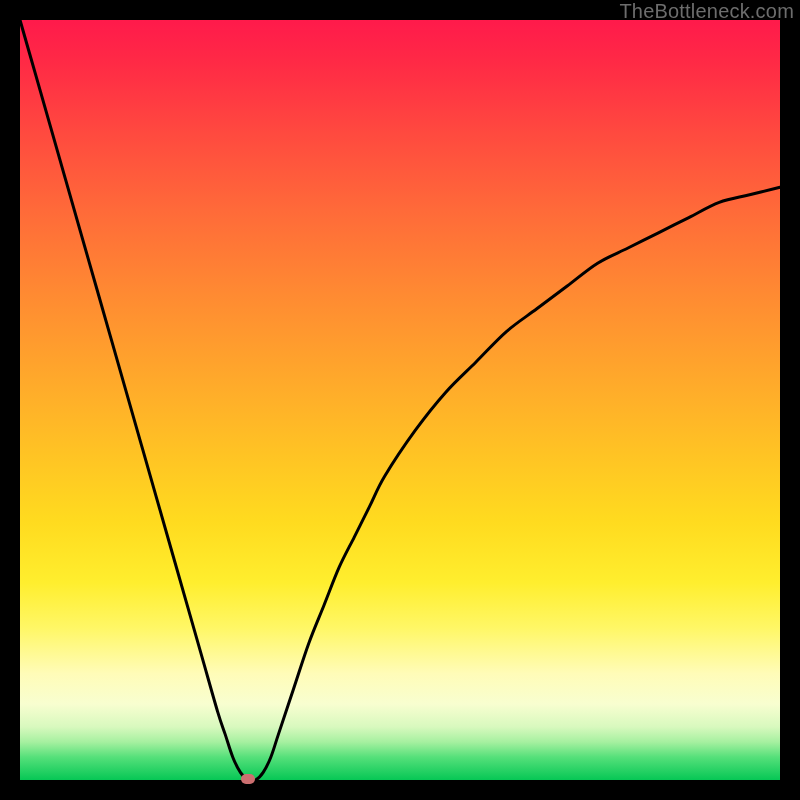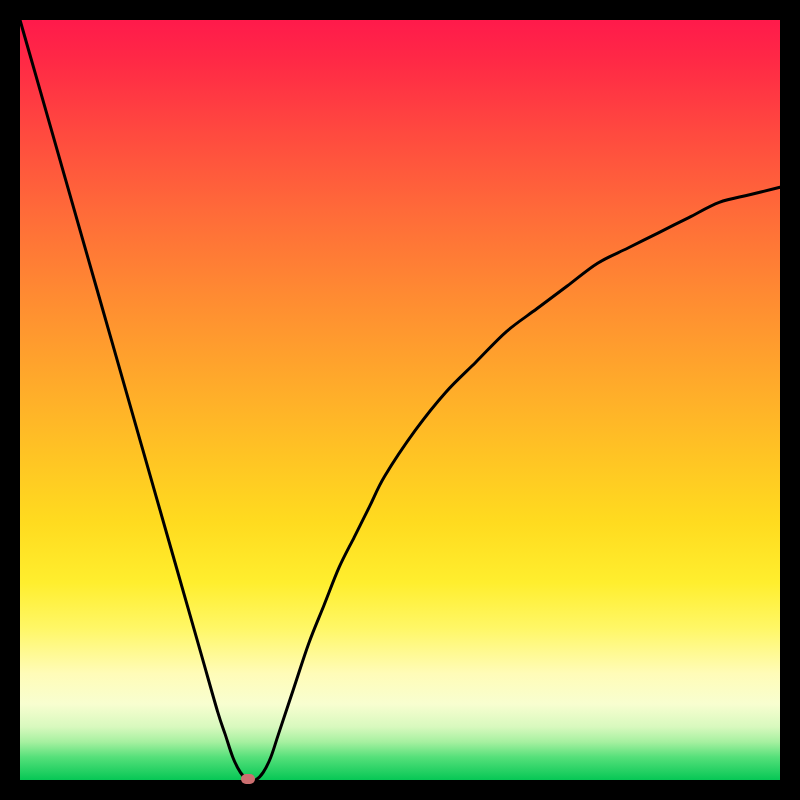--- a/index.html
+++ b/index.html
@@ -66,20 +66,21 @@
     height: 10px;
     border-radius: 5px;
     background: #cc6f70;
   }
 </style>
 </head>
 <body>
 
 <div class="stage">
 
+  <div class="watermark">TheBottleneck.com</div>
 
   <div class="plot">
     <svg id="curve-svg" viewBox="0 0 760 760" preserveAspectRatio="none">
       <path id="curve-path" d="M 0 0 C 2.5333333333333337 8.866666666666655, 10.133333333333333 35.4666666666666, 15.200000000000001 53.19999999999993 C 20.26666666666667 70.93333333333327, 25.333333333333336 88.66666666666663, 30.400000000000002 106.39999999999998 C 35.46666666666667 124.13333333333333, 40.53333333333333 141.86666666666667, 45.6 159.60000000000002 C 50.66666666666667 177.33333333333337, 55.733333333333334 195.06666666666675, 60.800000000000004 212.80000000000007 C 65.86666666666667 230.5333333333334, 70.93333333333334 248.26666666666668, 76 266 C 81.06666666666666 283.73333333333335, 86.13333333333334 301.4666666666667, 91.2 319.20000000000005 C 96.26666666666667 336.9333333333334, 101.33333333333334 354.66666666666663, 106.4 372.4 C 111.46666666666667 390.1333333333333, 116.53333333333335 407.8666666666667, 121.60000000000001 425.6 C 126.66666666666667 443.33333333333337, 131.73333333333332 461.06666666666666, 136.79999999999998 478.8 C 141.86666666666665 496.53333333333336, 146.93333333333334 514.2666666666667, 152 532 C 157.06666666666666 549.7333333333333, 162.13333333333333 567.4666666666667, 167.2 585.2 C 172.26666666666665 602.9333333333334, 177.33333333333334 620.6666666666666, 182.4 638.4 C 187.46666666666667 656.1333333333333, 193.79999999999998 678.9333333333334, 197.6 691.6 C 201.4 704.2666666666667, 202.66666666666669 706.8, 205.20000000000002 714.4 C 207.73333333333335 722, 210.26666666666668 730.8666666666667, 212.8 737.2 C 215.33333333333334 743.5333333333334, 217.86666666666665 748.6, 220.39999999999998 752.4 C 222.9333333333333 756.1999999999999, 225.46666666666667 758.7333333333333, 228 760 C 230.53333333333333 761.2666666666667, 233.06666666666666 761.2666666666667, 235.6 760 C 238.13333333333333 758.7333333333333, 240.66666666666669 756.1999999999999, 243.20000000000002 752.4 C 245.73333333333335 748.6, 248.26666666666668 743.5333333333334, 250.8 737.2 C 253.33333333333334 730.8666666666667, 254.60000000000005 725.8, 258.40000000000003 714.4 C 262.20000000000005 703, 268.5333333333333 684, 273.59999999999997 668.8 C 278.66666666666663 653.5999999999999, 283.73333333333335 637.1333333333333, 288.8 623.2 C 293.8666666666667 609.2666666666668, 298.93333333333334 597.8666666666667, 304 585.2 C 309.06666666666666 572.5333333333334, 314.1333333333333 558.6, 319.2 547.2 C 324.26666666666665 535.8000000000001, 329.3333333333333 526.9333333333333, 334.4 516.8 C 339.46666666666664 506.66666666666663, 344.53333333333336 496.53333333333336, 349.6 486.40000000000003 C 354.6666666666667 476.2666666666667, 357.20000000000005 468.6666666666667, 364.8 456 C 372.4 443.3333333333333, 385.06666666666666 424.3333333333333, 395.2 410.4 C 405.3333333333333 396.46666666666664, 415.4666666666667 383.79999999999995, 425.6 372.4 C 435.73333333333335 361, 445.8666666666667 352.13333333333327, 456 341.99999999999994 C 466.1333333333333 331.8666666666666, 476.2666666666667 320.4666666666667, 486.40000000000003 311.6 C 496.53333333333336 302.73333333333335, 506.66666666666674 296.40000000000003, 516.8000000000001 288.8 C 526.9333333333334 281.2, 537.0666666666666 273.6, 547.1999999999999 266 C 557.3333333333333 258.4, 567.4666666666667 249.53333333333327, 577.6 243.19999999999993 C 587.7333333333333 236.8666666666666, 597.8666666666667 233.06666666666663, 608 228 C 618.1333333333333 222.93333333333337, 628.2666666666667 217.86666666666673, 638.4 212.80000000000007 C 648.5333333333333 207.7333333333334, 658.6666666666666 202.6666666666667, 668.8 197.60000000000002 C 678.9333333333333 192.53333333333333, 689.0666666666667 186.2, 699.2 182.39999999999998 C 709.3333333333334 178.59999999999997, 719.4666666666667 177.3333333333333, 729.6 174.79999999999995 C 739.7333333333333 172.26666666666662, 754.9333333333334 168.4666666666666, 760 167.19999999999993" fill="none" stroke="#000000" stroke-width="3" stroke-linecap="round" stroke-linejoin="round"></path>
     </svg>
     <div id="min-marker" class="marker" style="left: 221px; top: 754px; background: rgb(204, 111, 112);"></div>
   </div>
 
 </div>
 

